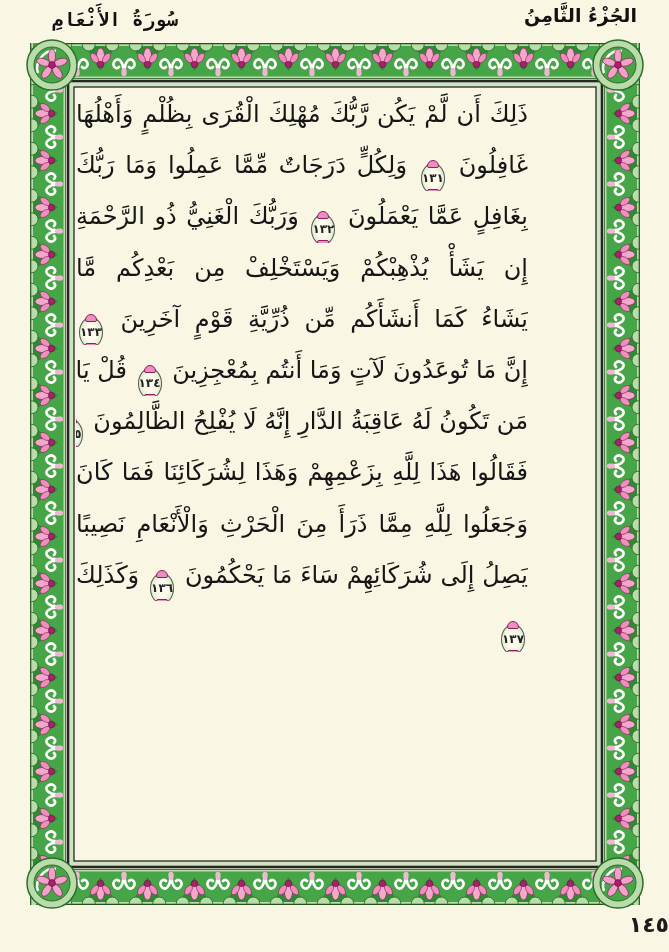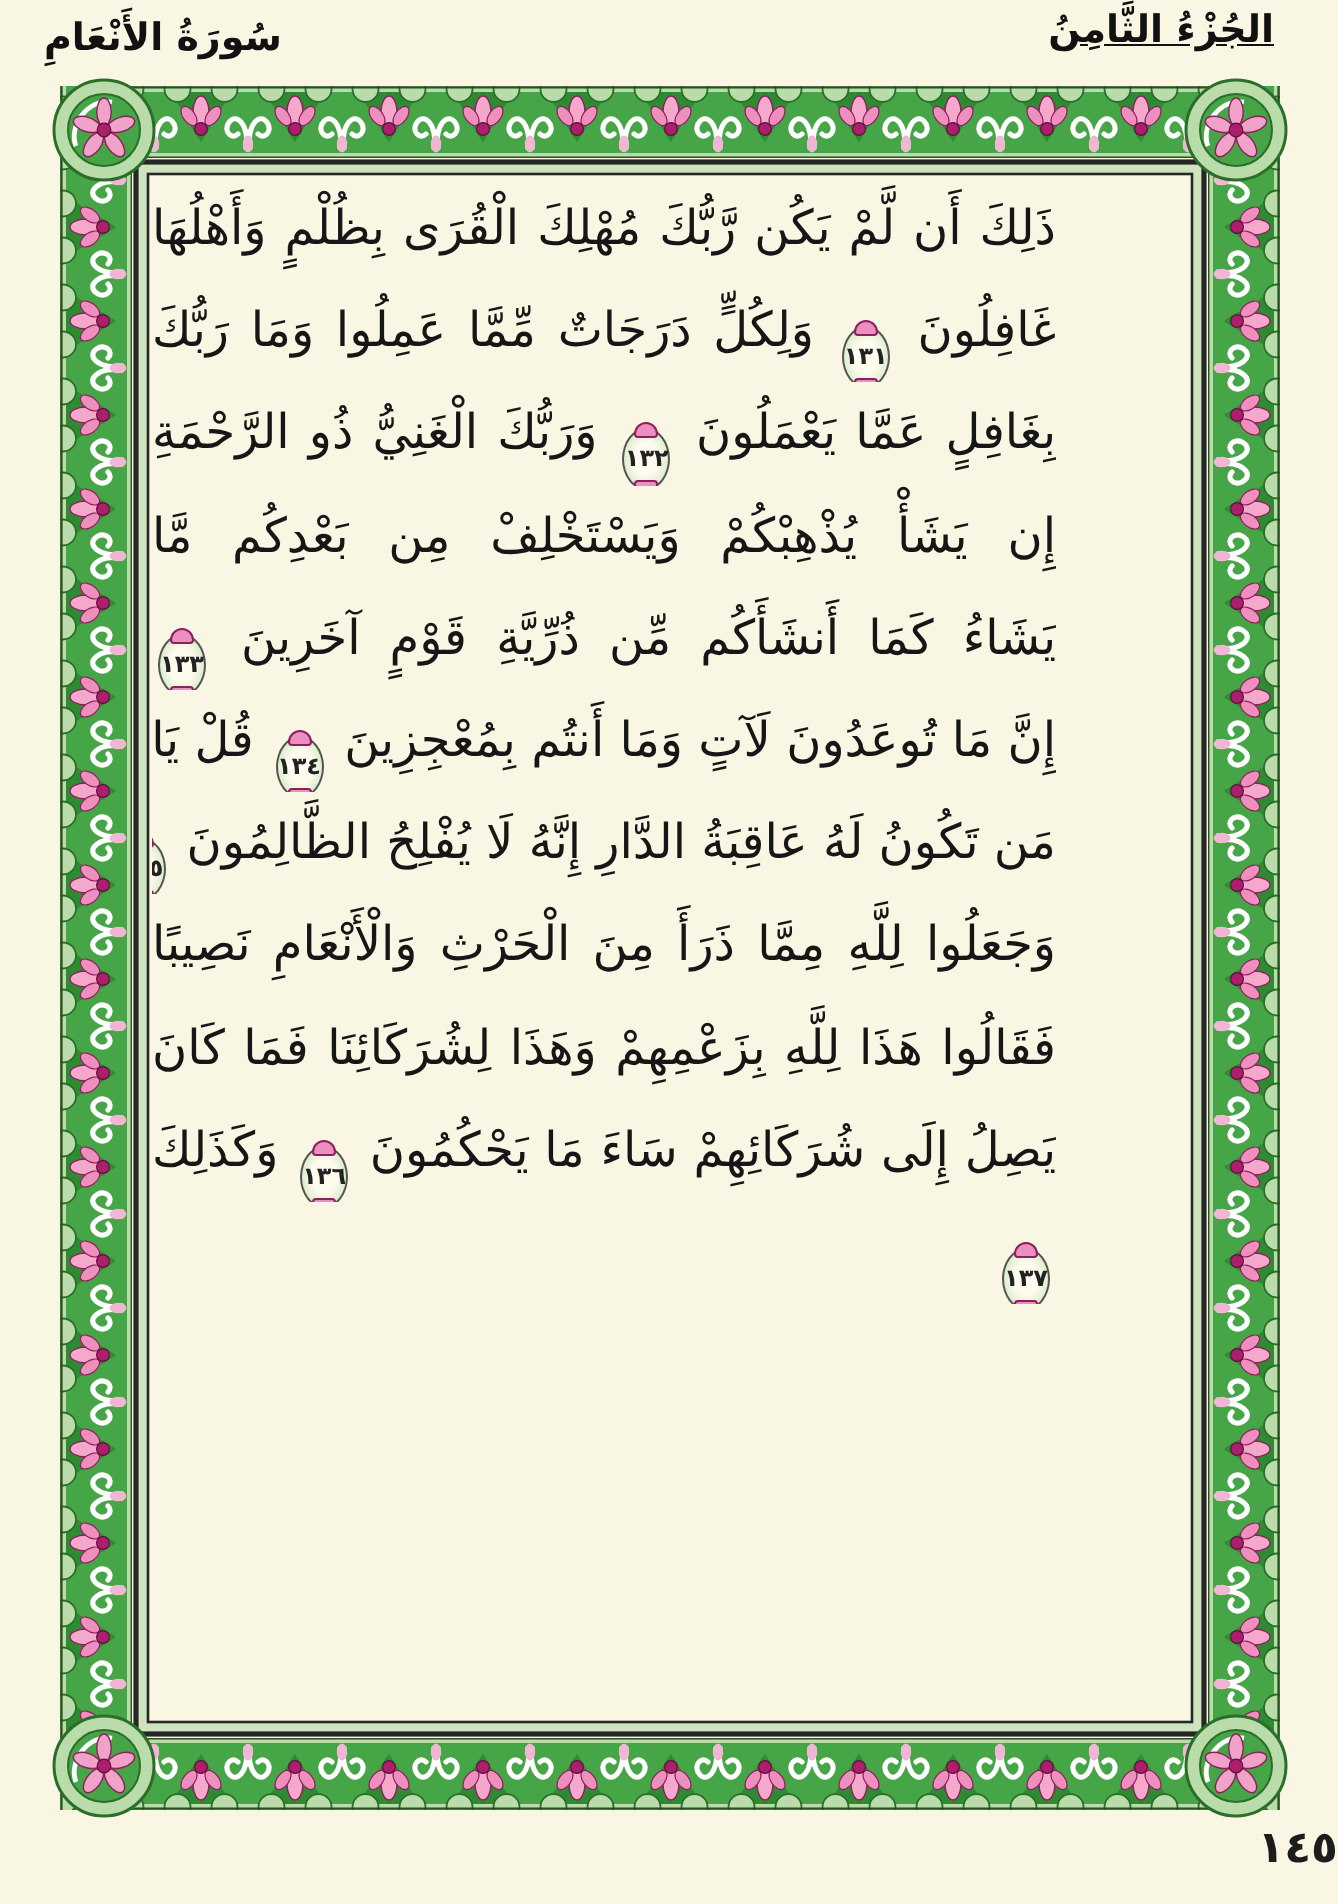--- a/index.html
+++ b/index.html
@@ -7,22 +7,22 @@
     width:669px;height:952px;position:relative;overflow:hidden;
     background:#faf6e4;
     font-family:"DejaVu Sans",sans-serif;
     color:#161616;
     direction:rtl;
   }
   .hdr{
     position:absolute;top:4px;font-size:19px;font-weight:bold;color:#111;
     white-space:nowrap;
   }
-  .hdr-juz{right:32px;text-decoration:underline;}
-  .hdr-surah{left:22px;top:8px;}
+  .hdr-juz{right:32px;}
+  .hdr-surah{left:52px;top:8px;font-family:Liberation Mono, monospace;}
   .border-svg{position:absolute;left:30px;top:43px;overflow:visible;}
   .text-area{
     position:absolute;left:76px;top:89px;width:452px;height:768px;
     direction:rtl;
   }
   .quran-line{
     height:51.2px;line-height:51.2px;font-size:24px;
     text-align:justify;text-align-last:justify;
     white-space:nowrap;overflow:hidden;
     color:#161616;
@@ -117,20 +117,20 @@
 
 <div class="text-area">
   <div>
       <div class="quran-line"><span>ذَلِكَ أَن لَّمْ يَكُن رَّبُّكَ مُهْلِكَ الْقُرَى بِظُلْمٍ وَأَهْلُهَا</span></div>
       <div class="quran-line"><span>غَافِلُونَ </span><span class="aya"><span class="aya-num">١٣١</span></span><span> وَلِكُلٍّ دَرَجَاتٌ مِّمَّا عَمِلُوا وَمَا رَبُّكَ</span></div>
       <div class="quran-line"><span>بِغَافِلٍ عَمَّا يَعْمَلُونَ </span><span class="aya"><span class="aya-num">١٣٢</span></span><span> وَرَبُّكَ الْغَنِيُّ ذُو الرَّحْمَةِ</span></div>
       <div class="quran-line"><span>إِن يَشَأْ يُذْهِبْكُمْ وَيَسْتَخْلِفْ مِن بَعْدِكُم مَّا</span></div>
       <div class="quran-line"><span>يَشَاءُ كَمَا أَنشَأَكُم مِّن ذُرِّيَّةِ قَوْمٍ آخَرِينَ </span><span class="aya"><span class="aya-num">١٣٣</span></span></div>
       <div class="quran-line"><span>إِنَّ مَا تُوعَدُونَ لَآتٍ وَمَا أَنتُم بِمُعْجِزِينَ </span><span class="aya"><span class="aya-num">١٣٤</span></span><span> قُلْ يَا قَوْمِ</span></div>
       <div class="quran-line"><span>مَن تَكُونُ لَهُ عَاقِبَةُ الدَّارِ إِنَّهُ لَا يُفْلِحُ الظَّالِمُونَ </span><span class="aya"><span class="aya-num">١٣٥</span></span></div>
+      <div class="quran-line"><span>فَقَالُوا هَذَا لِلَّهِ بِزَعْمِهِمْ وَهَذَا لِشُرَكَائِنَا فَمَا كَانَ</span></div>
       <div class="quran-line"><span>وَجَعَلُوا لِلَّهِ مِمَّا ذَرَأَ مِنَ الْحَرْثِ وَالْأَنْعَامِ نَصِيبًا</span></div>
-      <div class="quran-line"><span>فَقَالُوا هَذَا لِلَّهِ بِزَعْمِهِمْ وَهَذَا لِشُرَكَائِنَا فَمَا كَانَ</span></div>
       <div class="quran-line"><span>يَصِلُ إِلَى شُرَكَائِهِمْ سَاءَ مَا يَحْكُمُونَ </span><span class="aya"><span class="aya-num">١٣٦</span></span><span> وَكَذَلِكَ</span></div>
       <div class="quran-line"><span class="aya"><span class="aya-num">١٣٧</span></span></div>
     </div>
 </div>
 
 <div class="page-num">١٤٥</div>
 
 </body></html>

